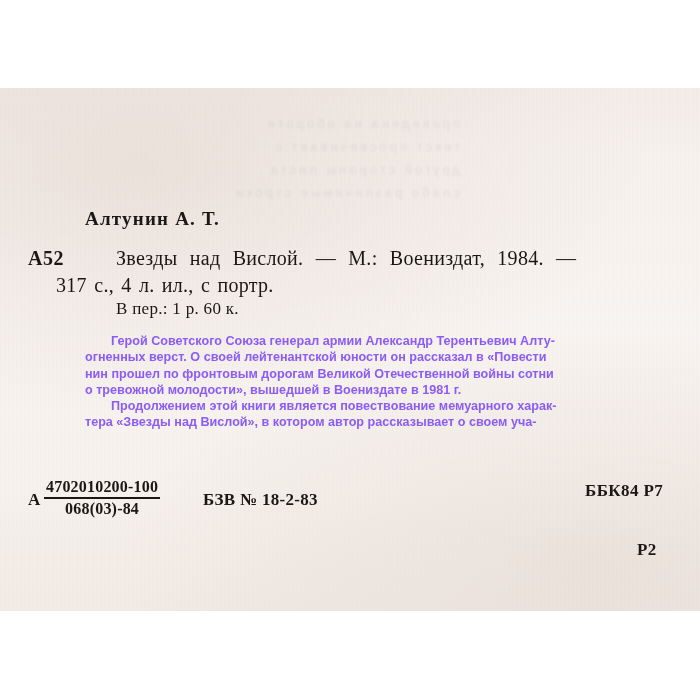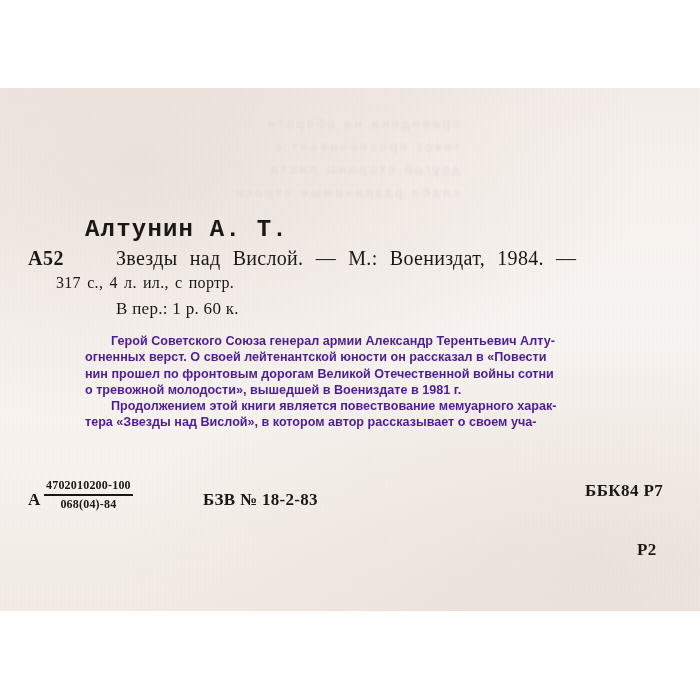--- a/index.html
+++ b/index.html
@@ -47,66 +47,65 @@
   }
 
   .ink {
     position: absolute;
     color: #1a1714;
   }
 
   
   #author-line {
     left: 85px;
-    top: 216px;
-    font-weight: bold;
-    font-size: 24px;
+    top: 208px;
+    font-weight: bold;
+    font-size: 19px;
     letter-spacing: 1.2px;
-    font-family: Liberation Mono, monospace;
   }
   #index-code {
     left: 28px;
     top: 247px;
     font-weight: bold;
     font-size: 20px;
     letter-spacing: 0.5px;
     text-align: right;
   }
   #title-line-1 {
     left: 116px;
     top: 247px;
     font-size: 20px;
     letter-spacing: 0.3px;
     word-spacing: 7px;
     white-space: nowrap;
   }
   #title-line-2 {
     left: 56px;
     top: 274px;
-    font-size: 16px;
+    font-size: 20px;
     letter-spacing: 0.3px;
     word-spacing: 2px;
     white-space: nowrap;
   }
   #price-line {
     left: 116px;
     top: 299px;
     font-size: 17px;
     letter-spacing: 0.3px;
     white-space: nowrap;
   }
 
   
   .annotation {
     left: 85px;
     width: 600px;
     font-family: "Liberation Sans", "DejaVu Sans", sans-serif;
     font-size: 12.6px;
     line-height: 16.3px;
-    color: #4c1d95;
+    color: #8b5cf6;
     font-weight: 600;
   }
   #annotation-1 { top: 333px; }
   #annotation-2 { top: 398px; }
   .annotation .ln {
     display: block;
     white-space: nowrap;
   }
   .annotation .ln.first { text-indent: 26px; }
 
@@ -114,21 +113,21 @@
   #footer-left-letter {
     left: 28px;
     top: 490px;
     font-weight: bold;
     font-size: 17px;
   }
   #footer-fraction {
     left: 44px;
     top: 478px;
     font-weight: bold;
-    font-size: 12px;
+    font-size: 16px;
     letter-spacing: 0.2px;
     text-align: center;
   }
   #footer-fraction .num { display: block; padding: 0 2px 1px 2px; }
   #footer-fraction .bar {
     display: block;
     height: 2px;
     background: #1a1714;
     width: 100%;
   }
@@ -204,21 +203,21 @@
   <div class="ink annotation" id="annotation-2">
     <span class="ln first">Продолжением этой книги является повествование мемуарного харак-</span>
     <span class="ln">тера «Звезды над Вислой», в котором автор рассказывает о своем уча-</span>
   </div>
 
   <div class="ink" id="footer-left-letter">А</div>
 
   <div class="ink" id="footer-fraction">
     <span class="num">4702010200-100</span>
     <span class="bar"></span>
-    <span class="den">068(04)-84</span>
+    <span class="den">068(03)-84</span>
   </div>
 
   <div class="ink" id="footer-bzv">БЗВ № 18-2-83</div>
 
   <div class="ink" id="footer-bbk">ББК84 Р7</div>
 
   <div class="ink" id="footer-r2">Р2</div>
 
   <div id="grain"></div>
 </div>

